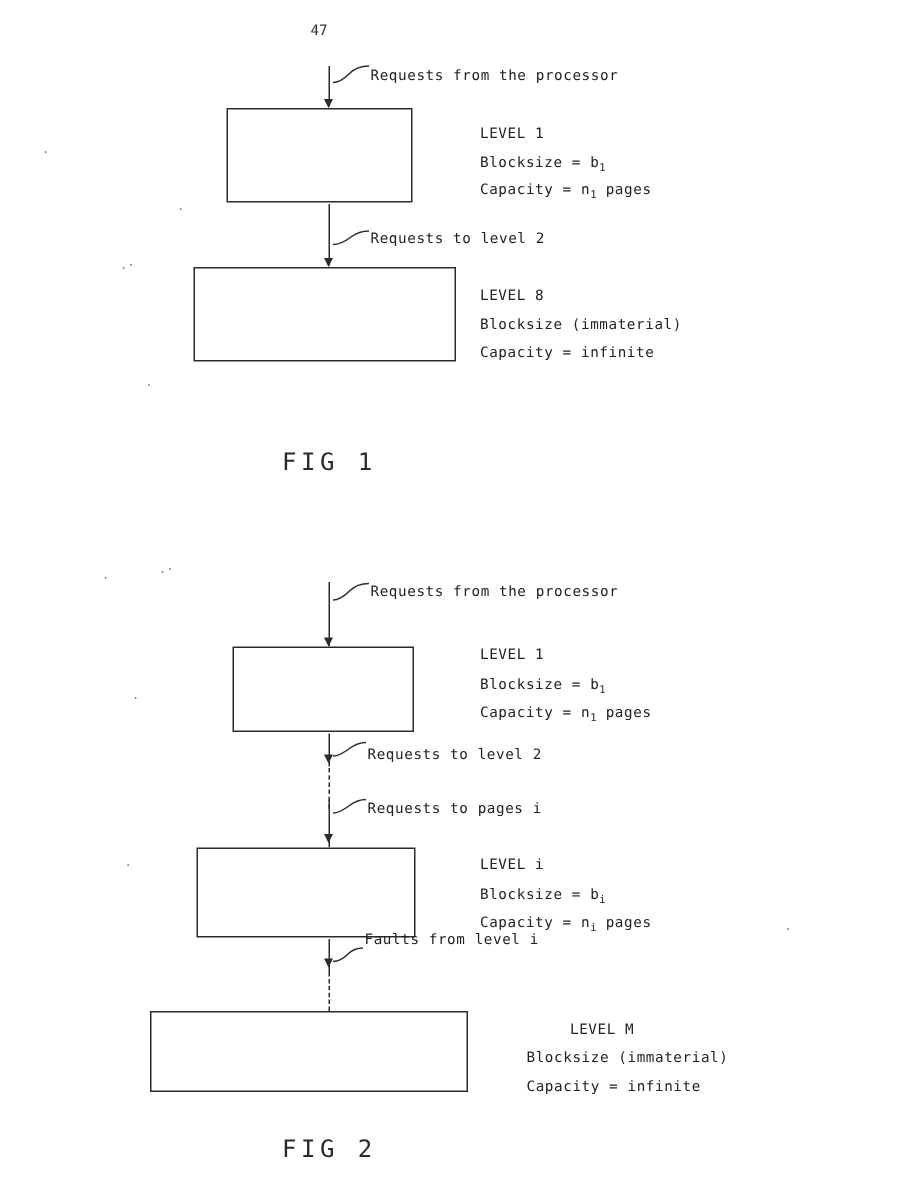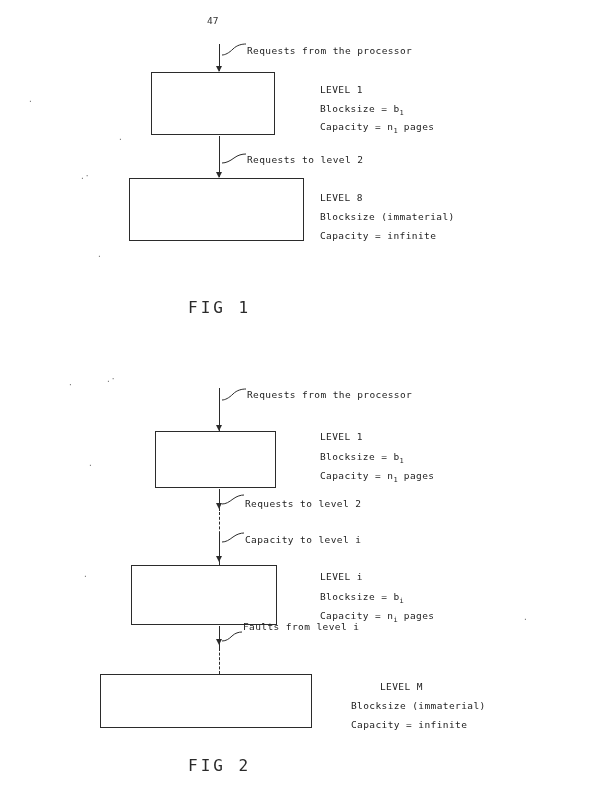--- a/index.html
+++ b/index.html
@@ -175,21 +175,21 @@
 
   <div class="vline dashed" style="left:219px; top:512px; height:27px;"></div>
 
   <div class="vline" style="left:219px; top:533px; height:32px;"></div>
   <div class="arrowhead" style="left:215.5px; top:556px;"></div>
   <div class="leader" style="left:221px; top:531px;">
     <svg width="24" height="14" viewBox="0 0 24 14">
       <path d="M1 11 C 5 11, 8 9, 12 6 C 16 3, 20 2, 23 2" fill="none" stroke="#2b2b2b" stroke-width="1"></path>
     </svg>
   </div>
-  <div class="txt" style="left:245px; top:534px;">Capacity to level i</div>
+  <div class="txt" style="left:245px; top:534px;">Requests to pages i</div>
 
   <div class="box" style="left:131px; top:565px; width:146px; height:60px;"></div>
 
   <div class="txt" style="left:320px; top:571px;">LEVEL i</div>
   <div class="txt" style="left:320px; top:591px;">
     <span>Blocksize = b</span><span class="sub">i</span>
   </div>
   <div class="txt" style="left:320px; top:610px;text-align:center;">
     <span>Capacity = n</span><span class="sub">i</span><span> pages</span>
   </div>

